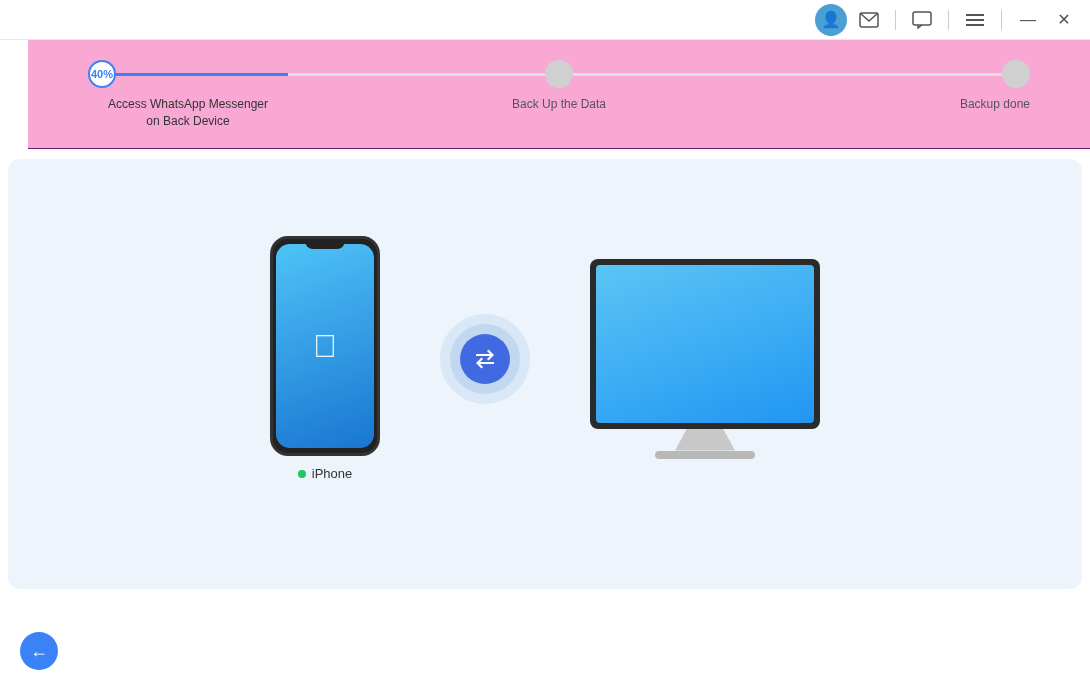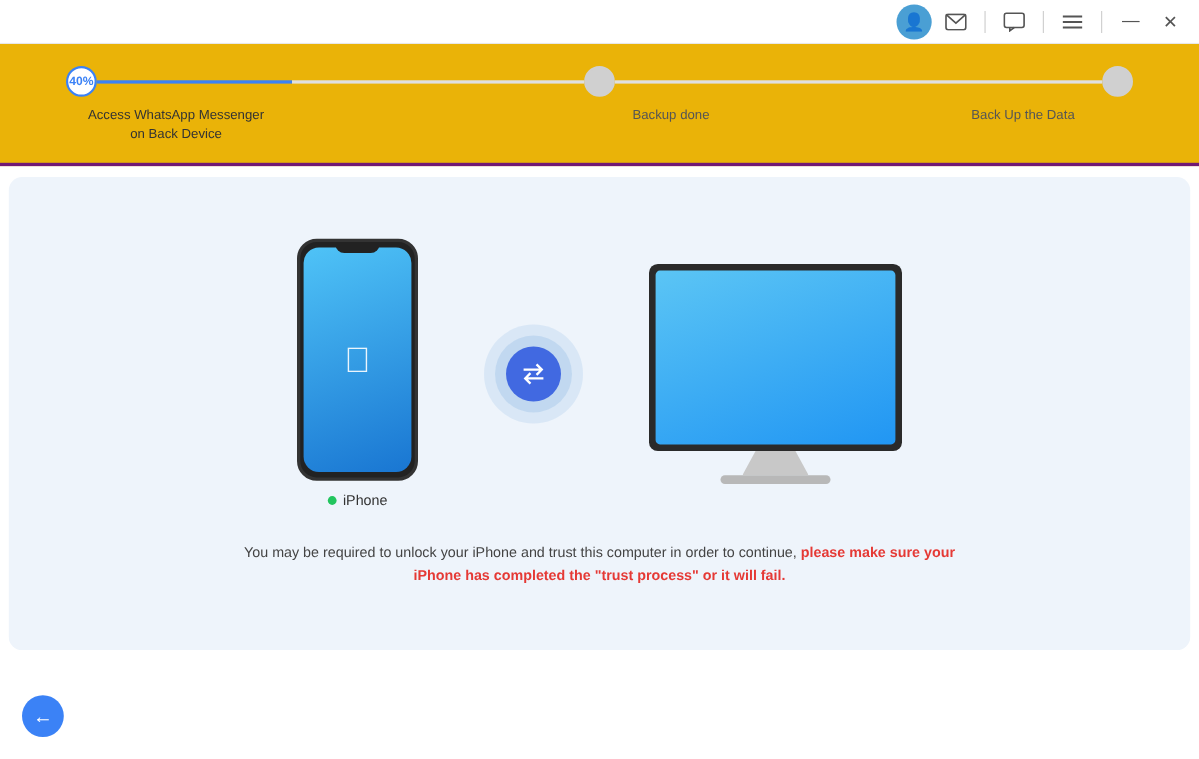--- a/index.html
+++ b/index.html
@@ -51,22 +51,23 @@
     .tb-divider {
       width: 1px;
       height: 20px;
       background: #ccc;
       margin: 0 4px;
     }
 
     
     .progress-area {
       padding: 20px 60px 18px;
-      background: #eab308;
-      border-bottom: 3px solid #701a75;
+      background: #f9a8d4;
+      border-bottom: 1px solid #701a75;
+      margin-left: 28px;
     }
     .step-node {
       position: relative;
       z-index: 2;
       display: flex;
       flex-direction: column;
       align-items: center;
     }
     .step-node-circle {
       width: 28px;
@@ -353,22 +354,22 @@
     <div class="step-node">
       <div class="step-node-circle inactive"></div>
     </div>
   </div>
 
   <div class="step-labels">
     <div class="step-label active-label" style="width:200px;">
       <span>Access WhatsApp Messenger</span><br>
       <span>on Back Device</span>
     </div>
+    <div class="step-label" style="width:200px; text-align:center;">Back Up the Data</div>
     <div class="step-label" style="width:200px; text-align:right;">Backup done</div>
-    <div class="step-label" style="width:200px; text-align:center;">Back Up the Data</div>
   </div>
 </div>
 
 <div class="main-content">
 
   <div class="devices-area">
 
     <div class="iphone-container">
       <div class="iphone">
         <div class="iphone-notch"></div>
@@ -396,22 +397,18 @@
     <div class="monitor-container">
       <div class="monitor">
         <div class="monitor-screen"></div>
       </div>
       <div class="monitor-stand"></div>
       <div class="monitor-base"></div>
     </div>
 
   </div>
 
-  <div class="info-text">
-    <span>You may be required to unlock your iPhone and trust this computer in order to continue,</span>
-    <span class="warning">please make sure your iPhone has completed the "trust process" or it will fail.</span>
-  </div>
 
 </div>
 
 <button class="back-btn">
   <span>←</span>
 </button>
 
 </body></html>

